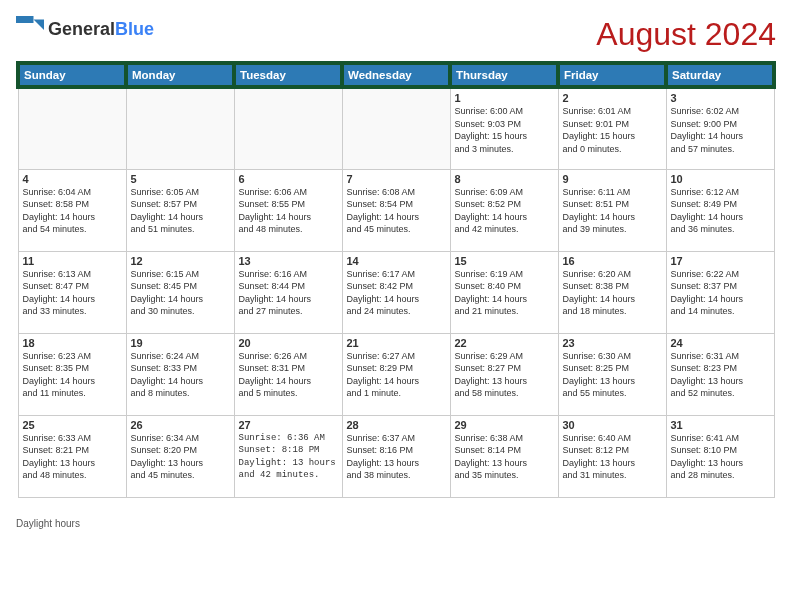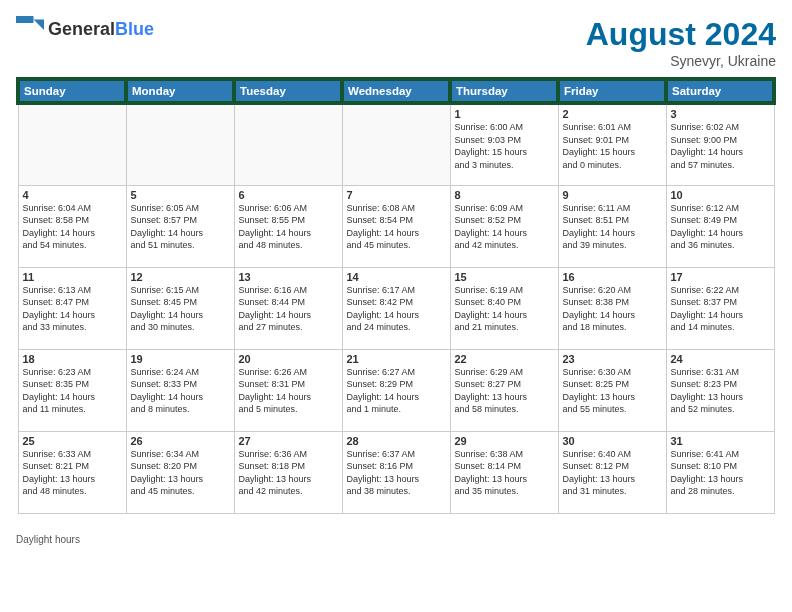--- a/index.html
+++ b/index.html
@@ -37,22 +37,22 @@
     .logo-blue { color: #3b82f6; }
     .logo-icon {
       width: 28px;
       height: 28px;
     }
     .title-block {
       text-align: right;
     }
     .month-year {
       font-size: 32px;
-      color: #0369a1;
-      font-weight: bold;
+      color: #b91c1c;
+      font-weight: normal;
     }
     .location {
       font-size: 14px;
       color: #555;
     }
     .calendar {
       flex: 1;
       border-collapse: collapse;
       width: 100%;
       table-layout: fixed;
@@ -109,21 +109,20 @@
       </svg>
       <div>
         <div style="display:flex; align-items:baseline; gap:0px;">
           <span class="logo-text logo-general">General</span>
           <span class="logo-text logo-blue">Blue</span>
         </div>
       </div>
     </div>
     <div class="title-block">
       <div class="month-year">August 2024</div>
-      <div class="location">Synevyr, Ukraine</div>
     </div>
   </div>
 
   <table class="calendar">
     <thead>
       <tr>
       <th>Sunday</th>
           <th>Monday</th>
           <th>Tuesday</th>
           <th>Wednesday</th>
@@ -323,21 +322,21 @@
           </td>
           <td>
             <span class="day-num">26</span>
             <div class="day-info" style="white-space: pre-line;">Sunrise: 6:34 AM
 Sunset: 8:20 PM
 Daylight: 13 hours
 and 45 minutes.</div>
           </td>
           <td>
             <span class="day-num">27</span>
-            <div class="day-info" style="white-space: pre-line;">Sunrise: 6:36 AM
+            <div class="day-info" style="white-space: pre-line; font-family: Liberation Mono, monospace;">Sunrise: 6:36 AM
 Sunset: 8:18 PM
 Daylight: 13 hours
 and 42 minutes.</div>
           </td>
           <td>
             <span class="day-num">28</span>
             <div class="day-info" style="white-space: pre-line;">Sunrise: 6:37 AM
 Sunset: 8:16 PM
 Daylight: 13 hours
 and 38 minutes.</div>

